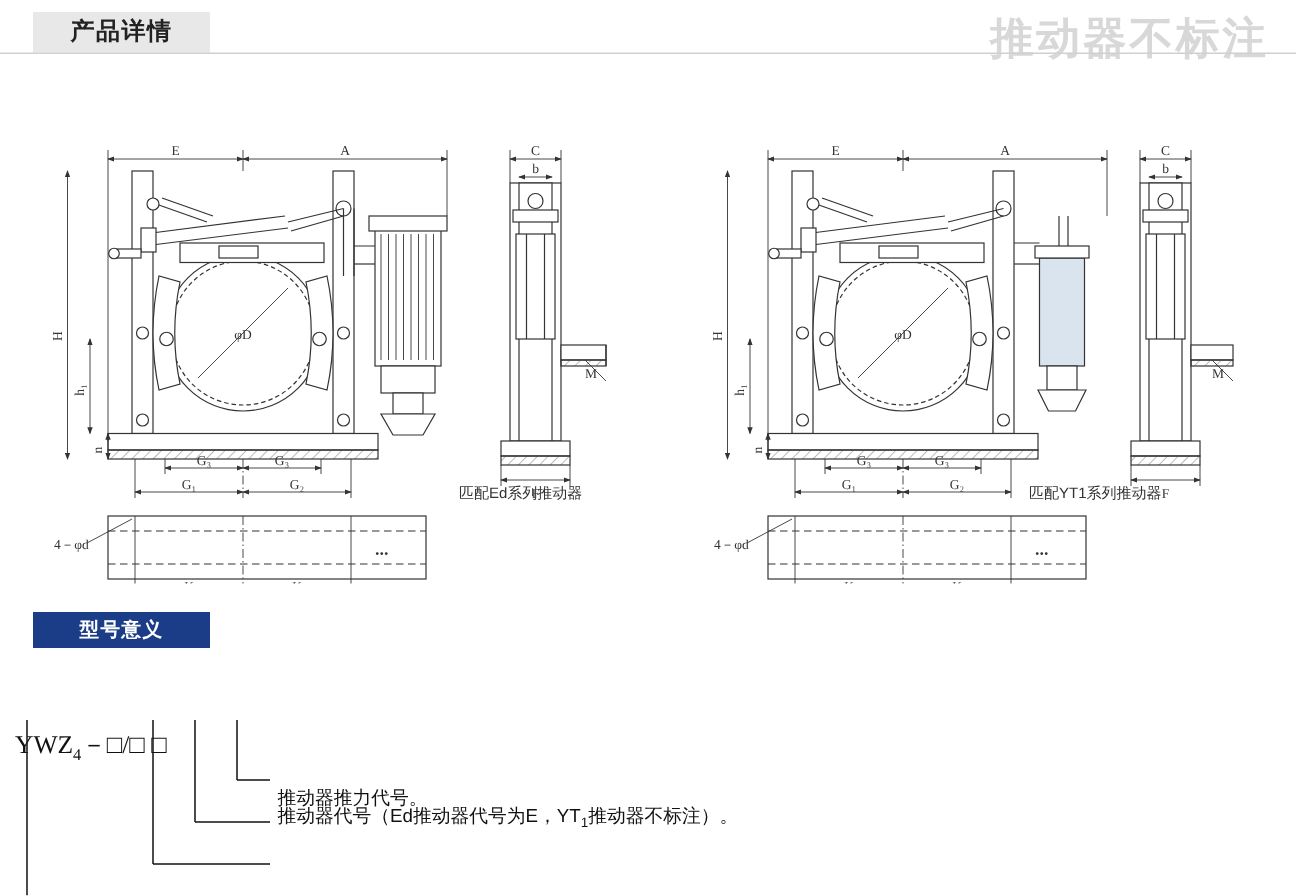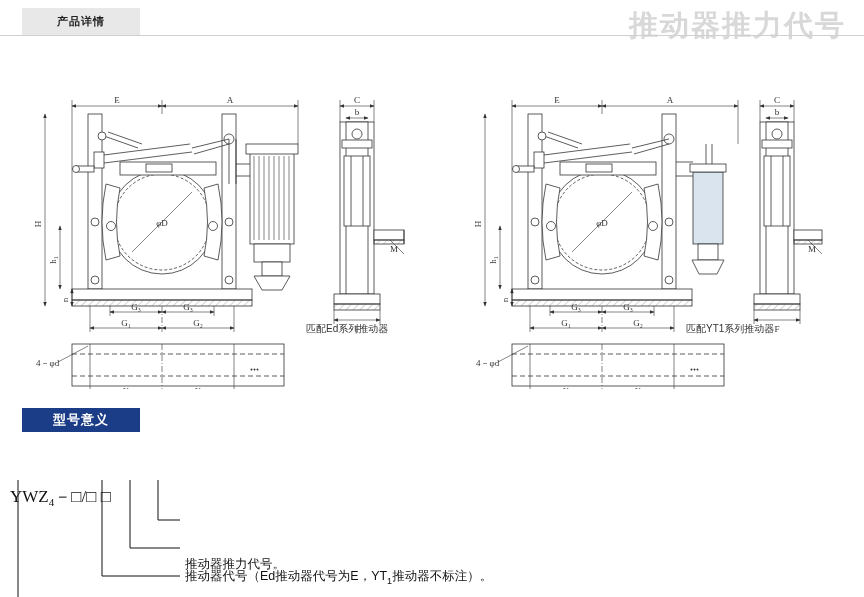--- a/index.html
+++ b/index.html
@@ -14,21 +14,21 @@
     position:absolute;right:18px;top:6px;
     font-size:29px;color:#d8d8d8;letter-spacing:2px;
     font-family:"DejaVu Sans",sans-serif;font-weight:bold;
     user-select:none;
   }
   .tab{
     position:absolute;left:22px;top:8px;
     width:118px;height:27px;
     background:#e8e8e8;
     display:flex;align-items:center;justify-content:center;
-    font-size:11px;font-weight:bold;color:#222;
+    font-size:16px;font-weight:bold;color:#222;
     letter-spacing:1px;
   }
   .tab2{
     position:absolute;left:22px;top:408px;
     width:118px;height:24px;
     background:#1b3c87;
     display:flex;align-items:center;justify-content:center;
     font-size:13px;font-weight:bold;color:#fff;
     letter-spacing:1px;
   }
@@ -49,34 +49,34 @@
   
   .modelblock{position:absolute;left:0;top:440px;width:864px;height:157px;}
   .mcode{
     position:absolute;left:10px;top:18px;
     font-size:17px;color:#111;font-family:"Liberation Serif",serif;
     letter-spacing:0px;
     white-space:nowrap;
     margin-top:27px;
   }
   .mcode sub{font-size:11px;}
-  .legend{position:absolute;font-size:12.5px;color:#111;white-space:nowrap;margin-top:32px;}
+  .legend{position:absolute;font-size:12.5px;color:#111;white-space:nowrap;}
   .l1{left:185px;top:84px;}
   .l2{left:185px;top:96px;}
   .l3{left:185px;top:140px;}
   .legend sub{font-size:9px;}
   svg{display:block;}
 </style>
 </head>
 <body>
 
 <div class="tab">
   <span>产品详情</span>
 </div>
-<div class="wm">推动器推力代号</div>
+<div class="wm">推动器不标注</div>
 <div class="rule"></div>
 
 <div class="drawbox">
 <svg width="845" height="345" viewBox="0 0 845 345">
   <defs>
     <marker id="ar" markerWidth="8" markerHeight="6" refX="7" refY="3" orient="auto">
       <path d="M0,0 L8,3 L0,6 z" fill="#333"></path>
     </marker>
     <marker id="arL" markerWidth="8" markerHeight="6" refX="1" refY="3" orient="auto">
       <path d="M8,0 L0,3 L8,6 z" fill="#333"></path>

